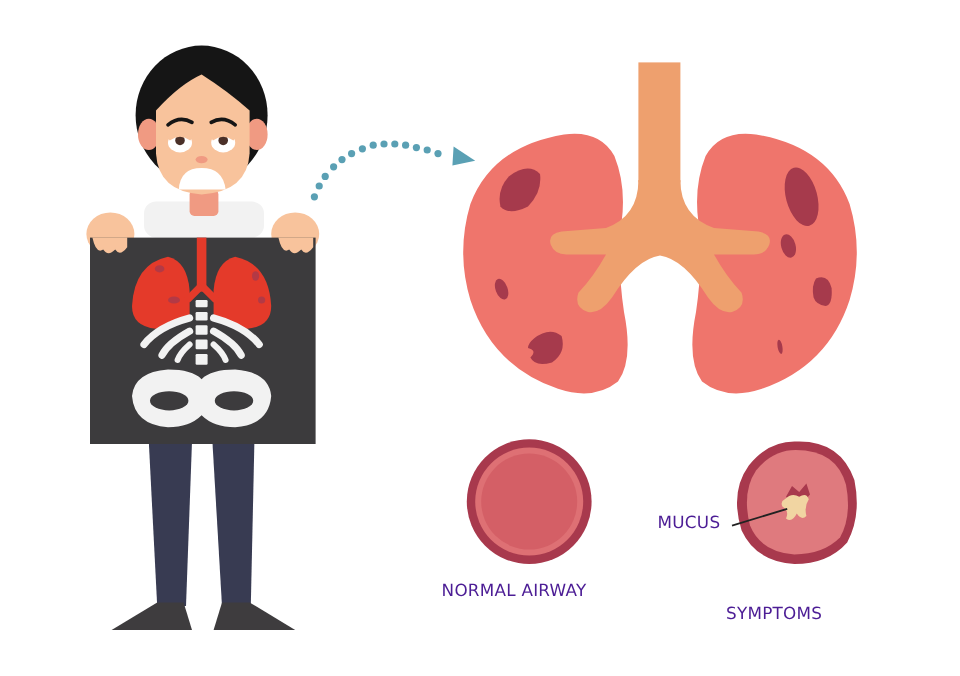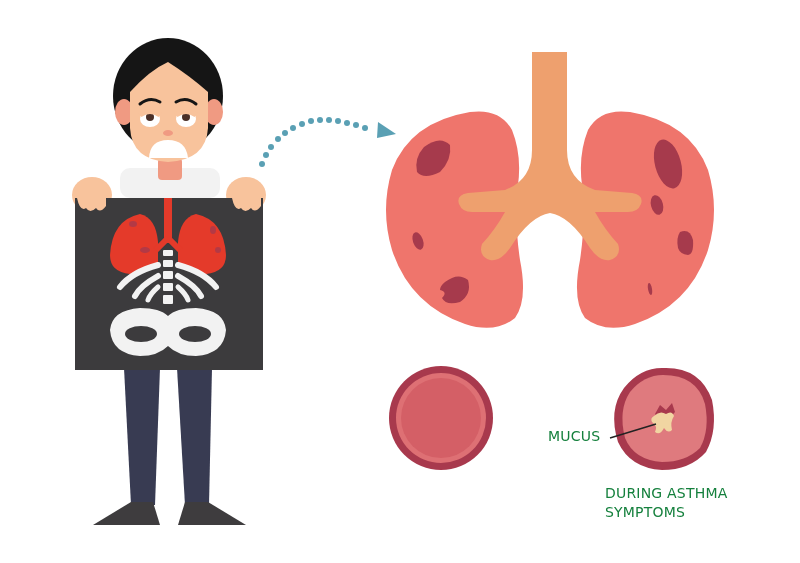--- a/index.html
+++ b/index.html
@@ -3,21 +3,21 @@
   <meta charset="utf-8">
   <style>
     html, body { margin: 0; padding: 0; background: #ffffff; }
     .canvas { position: relative; width: 800px; height: 563px; background: #ffffff; overflow: hidden; }
     svg.art { position: absolute; left: 0; top: 0; }
     .label {
       position: absolute;
       font-family: "DejaVu Sans", sans-serif;
       font-size: 14px;
       letter-spacing: 0.2px;
-      color: #15803d;
+      color: #4c1d95;
       line-height: 18px;
       white-space: nowrap;
     }
     .lbl-normal { left: 368px; top: 484px; }
     .lbl-asthma { left: 605px; top: 484px; }
     .lbl-asthma2 { left: 605px; top: 503px; text-align: right; }
     .lbl-mucus { left: 548px; top: 427px; }
   </style>
 </head>
 <body>
@@ -140,15 +140,15 @@
     <g>
       <path d="M662,368 Q700,366 712,400 Q718,430 706,452 Q690,470 662,470 Q630,468 618,442 Q608,410 624,388 Q640,368 662,368 Z" fill="#a8394d"></path>
       <path d="M663,375 Q697,375 705,404 Q710,430 700,448 Q686,462 662,462 Q634,460 625,438 Q618,410 630,392 Q644,375 663,375 Z" fill="#df7a7e"></path>
       <path d="M655,414 L660,405 L666,410 L672,403 L675,412 L668,420 L660,420 Z" fill="#a8394d"></path>
       <path d="M654,416 Q660,410 666,414 Q672,410 674,416 Q670,422 672,430 Q668,434 664,428 Q660,436 655,432 Q658,426 652,422 Q650,418 654,416 Z" fill="#f1d5a2"></path>
       <line x1="610" y1="438" x2="656" y2="424" stroke="#222222" stroke-width="1.5"></line>
     </g>
   </svg>
 
   <div class="label lbl-mucus">MUCUS</div>
-  <div class="label lbl-asthma">DURING ASTHMA</div>
+  <div class="label lbl-normal">NORMAL AIRWAY</div>
   <div class="label lbl-asthma2">SYMPTOMS</div>
 </div>
 
 </body></html>

